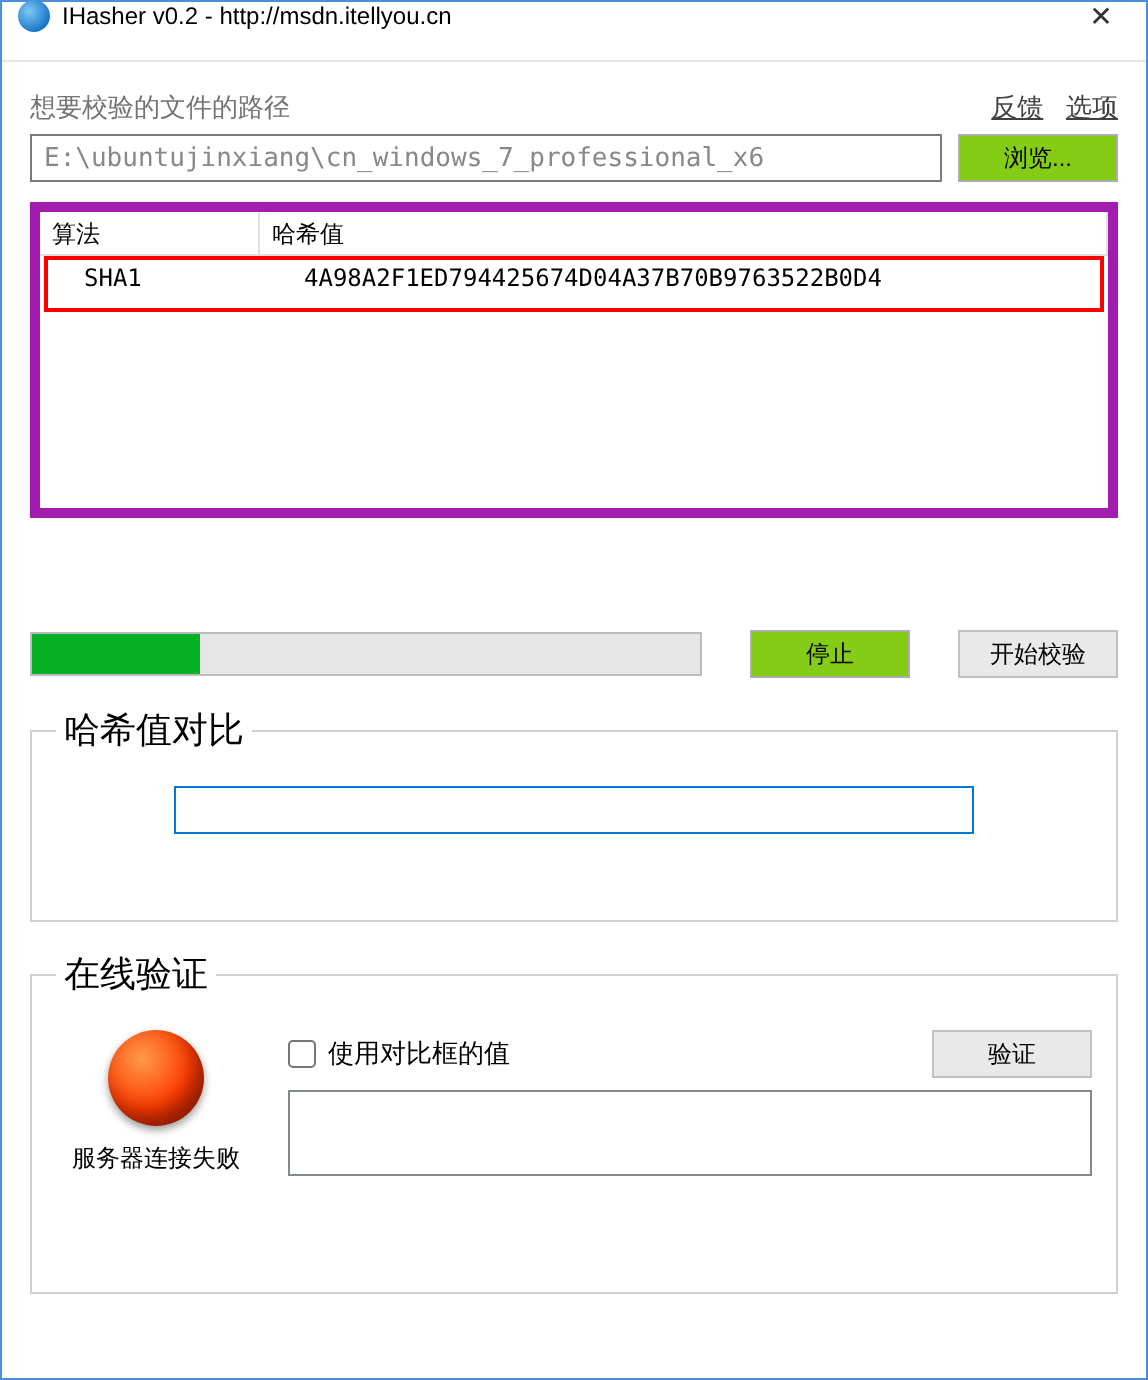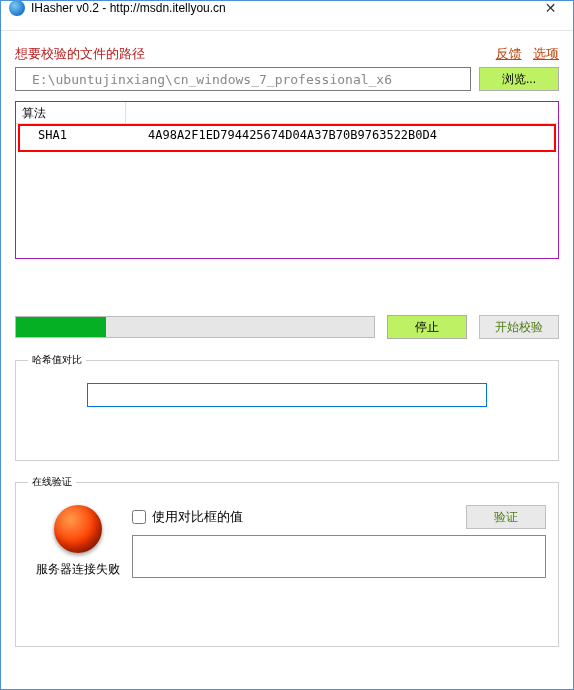--- a/index.html
+++ b/index.html
@@ -47,61 +47,61 @@
     display: flex;
     flex-direction: column;
     gap: 0;
   }
   .label-row {
     display: flex;
     justify-content: space-between;
     align-items: center;
     margin-bottom: 4px;
   }
-  .path-label { font-size: 13px; color: #b91c1c; }
+  .path-label { font-size: 13px; color: #737373; }
   .link-group a {
-    color: #c2410c;
+    color: #404040;
     text-decoration: underline;
     font-size: 13px;
     margin-left: 8px;
     cursor: pointer;
   }
   .path-row {
     display: flex;
     gap: 8px;
     margin-bottom: 10px;
   }
   .path-input {
     flex: 1;
     height: 24px;
     border: 1px solid #7a7a7a;
-    padding: 0 16px;
+    padding: 0 6px;
     font-family: Consolas, monospace;
     font-size: 13px;
     color: #888;
     background: #fff;
   }
   .btn {
     min-width: 80px;
     height: 24px;
     border: 1px solid #adadad;
-    background: #bef264;
+    background: #84cc16;
     font-size: 12px;
     cursor: pointer;
     padding: 0 10px;
     font-family: inherit;
   }
   .btn:disabled {
-    color: #4d7c0f;
+    color: #000000;
     background: #e9e9e9;
     border-color: #c0c0c0;
     cursor: default;
   }
   .table-wrap {
-    border: 1px solid #a21caf;
+    border: 5px solid #a21caf;
     background: #fff;
     height: 158px;
     margin-bottom: 14px;
     position: relative;
     overflow: hidden;
   }
   .table-headers {
     display: flex;
     height: 22px;
     background: #fff;
@@ -127,21 +127,21 @@
   .red-highlight {
     position: absolute;
     left: 2px; right: 2px;
     top: 22px;
     height: 28px;
     border: 2px solid #ff0000;
     pointer-events: none;
   }
   .progress-row {
     display: flex;
-    gap: 12px;
+    gap: 24px;
     align-items: center;
     margin-top: 42px;
     margin-bottom: 14px;
   }
   .progress-bar {
     flex: 1;
     height: 22px;
     border: 1px solid #bcbcbc;
     background: #e6e6e6;
     position: relative;
@@ -154,42 +154,42 @@
   }
   fieldset {
     border: 1px solid #d0d0d0;
     border-radius: 0;
     margin: 0 0 14px 0;
     padding: 16px 12px 12px 12px;
     position: relative;
   }
   legend {
     padding: 0 4px;
-    font-size: 10px;
+    font-size: 18px;
     margin-top: 48px;
   }
   .compare-fieldset {
     height: 108px;
     display: flex;
     align-items: center;
     justify-content: center;
   }
   .compare-input {
     width: 400px;
     height: 24px;
     border: 1px solid #0078d7;
     outline: none;
     padding: 0 4px;
     font-family: Consolas, monospace;
     font-size: 13px;
   }
   .verify-fieldset {
     height: 172px;
     display: flex;
-    gap: 4px;
+    gap: 16px;
   }
   .verify-left {
     width: 100px;
     display: flex;
     flex-direction: column;
     align-items: center;
     justify-content: flex-end;
     gap: 8px;
   }
   .status-icon {
@@ -251,20 +251,21 @@
     </div>
 
     <div class="path-row">
       <input class="path-input" type="text" readonly="" value="E:\ubuntujinxiang\cn_windows_7_professional_x6" style="">
       <button class="btn">浏览...</button>
     </div>
 
     <div class="table-wrap">
       <div class="table-headers">
         <div class="th th-algo">算法</div>
+        <div class="th th-hash">哈希值</div>
       </div>
       <div class="table-row">
         <div class="td td-algo">SHA1</div>
         <div class="td td-hash">4A98A2F1ED794425674D04A37B70B9763522B0D4</div>
       </div>
       <div class="red-highlight"></div>
     </div>
 
     <div class="progress-row">
       <div class="progress-bar">

